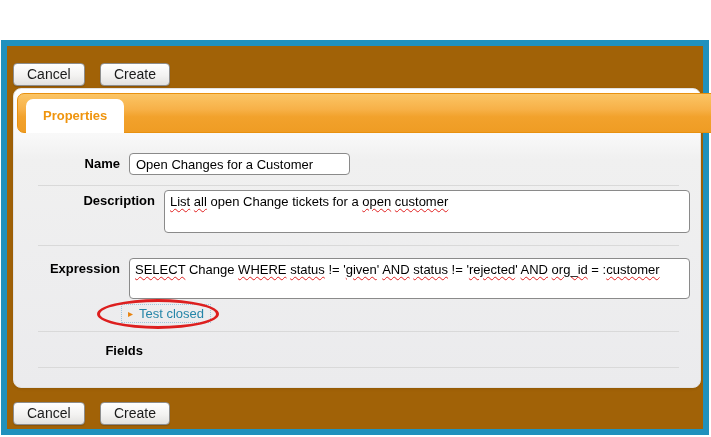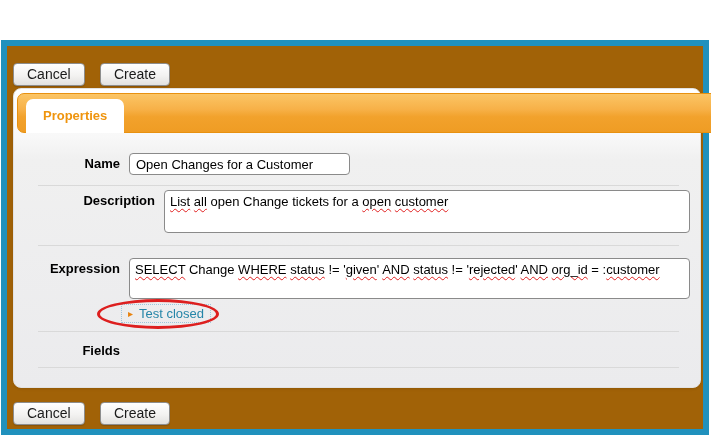--- a/index.html
+++ b/index.html
@@ -93,21 +93,21 @@
       </div>
 
       <div class="test-query">
         <span class="tq-arrow">▸</span>
         <span>Test closed</span>
       </div>
       <div class="annotation"></div>
 
       <div class="sep" style="top:242px;"></div>
 
-      <div class="row" style="top:251px;right:10px;">
+      <div class="row" style="top:251px;right:10px;margin-left:23px;">
         <div class="lbl">Fields</div>
       </div>
       <div class="sep" style="top:278px;"></div>
 
     </div>
 
     <button class="btn btn-cancel-bottom">Cancel</button>
     <button class="btn btn-create-bottom">Create</button>
 
   </div>

